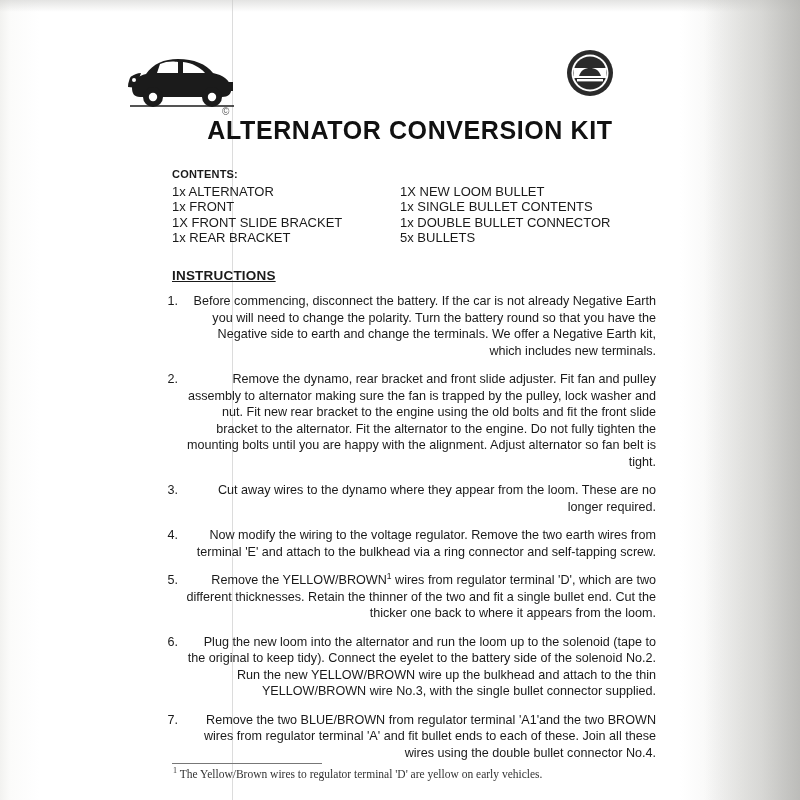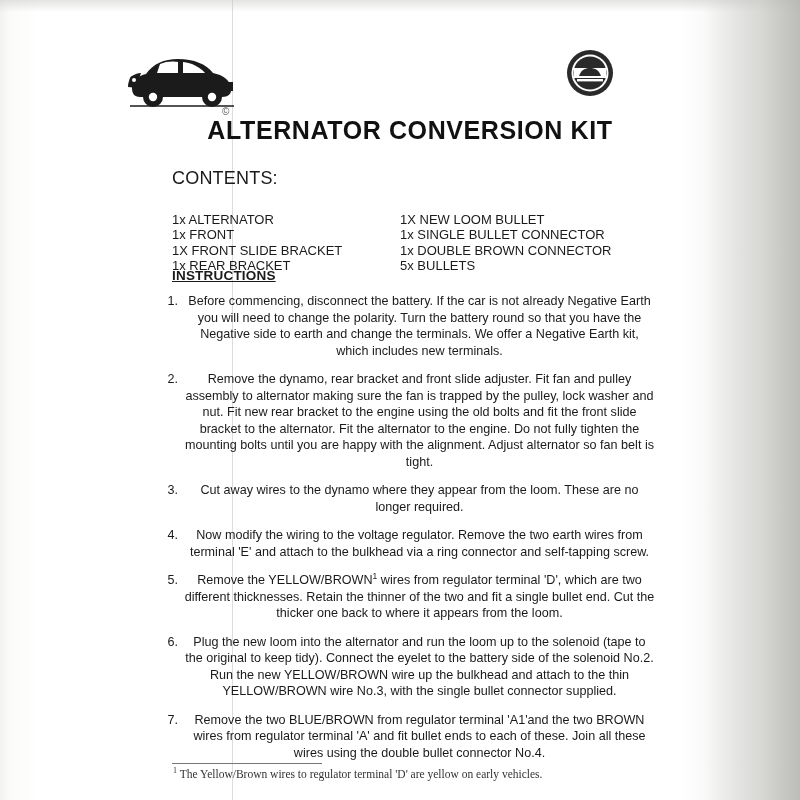--- a/index.html
+++ b/index.html
@@ -91,29 +91,28 @@
     color: #111;
     padding-left: 20px;
     box-sizing: border-box;
   }
 
   
   .contents-heading {
     position: absolute;
     left: 172px;
     top: 168px;
-    font-size: 18px;
-    font-weight: normal;
+    font-size: 11px;
+    font-weight: bold;
     letter-spacing: 0.2px;
   }
   .contents-col {
     position: absolute;
     font-size: 13px;
     line-height: 15.4px;
-    margin-top: 28px;
   }
   .contents-col.left { left: 172px; top: 184px; }
   .contents-col.right { left: 400px; top: 184px; }
   .contents-col div { white-space: nowrap; }
 
   
   .instructions-heading {
     position: absolute;
     left: 172px;
     top: 268px;
@@ -137,21 +136,21 @@
     flex: 0 0 22px;
     text-align: right;
     font-size: 12.6px;
     line-height: 16.5px;
     padding-right: 5px;
   }
   .step-text {
     flex: 1;
     font-size: 12.6px;
     line-height: 16.5px;
-    text-align: center;
+    text-align: right;
   }
   .step-text sup {
     font-size: 8.5px;
     vertical-align: super;
     line-height: 0;
   }
 
   
   .footnote-rule {
     position: absolute;
@@ -230,22 +229,22 @@
 
   <div class="contents-col left">
     <div>1x ALTERNATOR</div>
     <div>1x FRONT</div>
     <div>1X FRONT SLIDE BRACKET</div>
     <div>1x REAR BRACKET</div>
   </div>
 
   <div class="contents-col right">
     <div>1X NEW LOOM BULLET</div>
-    <div>1x SINGLE BULLET CONNECTOR</div>
-    <div>1x DOUBLE BROWN CONNECTOR</div>
+    <div>1x SINGLE BULLET CONTENTS</div>
+    <div>1x DOUBLE BULLET CONNECTOR</div>
     <div>5x BULLETS</div>
   </div>
 
   <div class="instructions-heading">INSTRUCTIONS</div>
 
   <div class="steps">
     <div class="step">
       <div class="step-num">1.</div>
       <div class="step-text">Before commencing, disconnect the battery.  If the car is not already Negative Earth you will need to change the polarity.  Turn the battery round so that you have the Negative side to earth and change the terminals.  We offer a Negative Earth kit, which includes new terminals.</div>
     </div>

